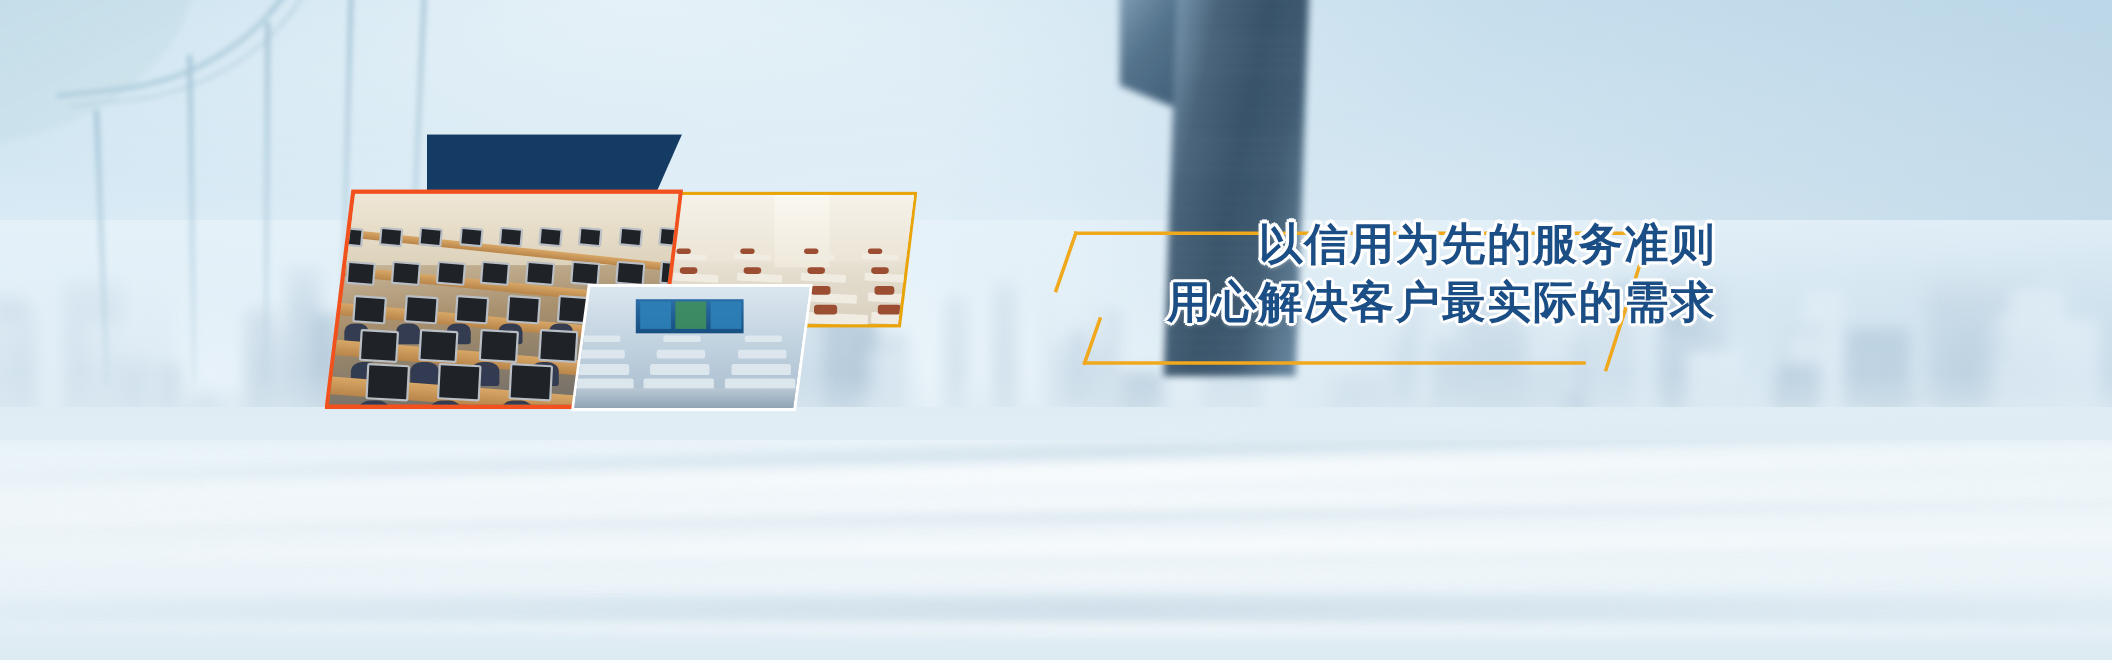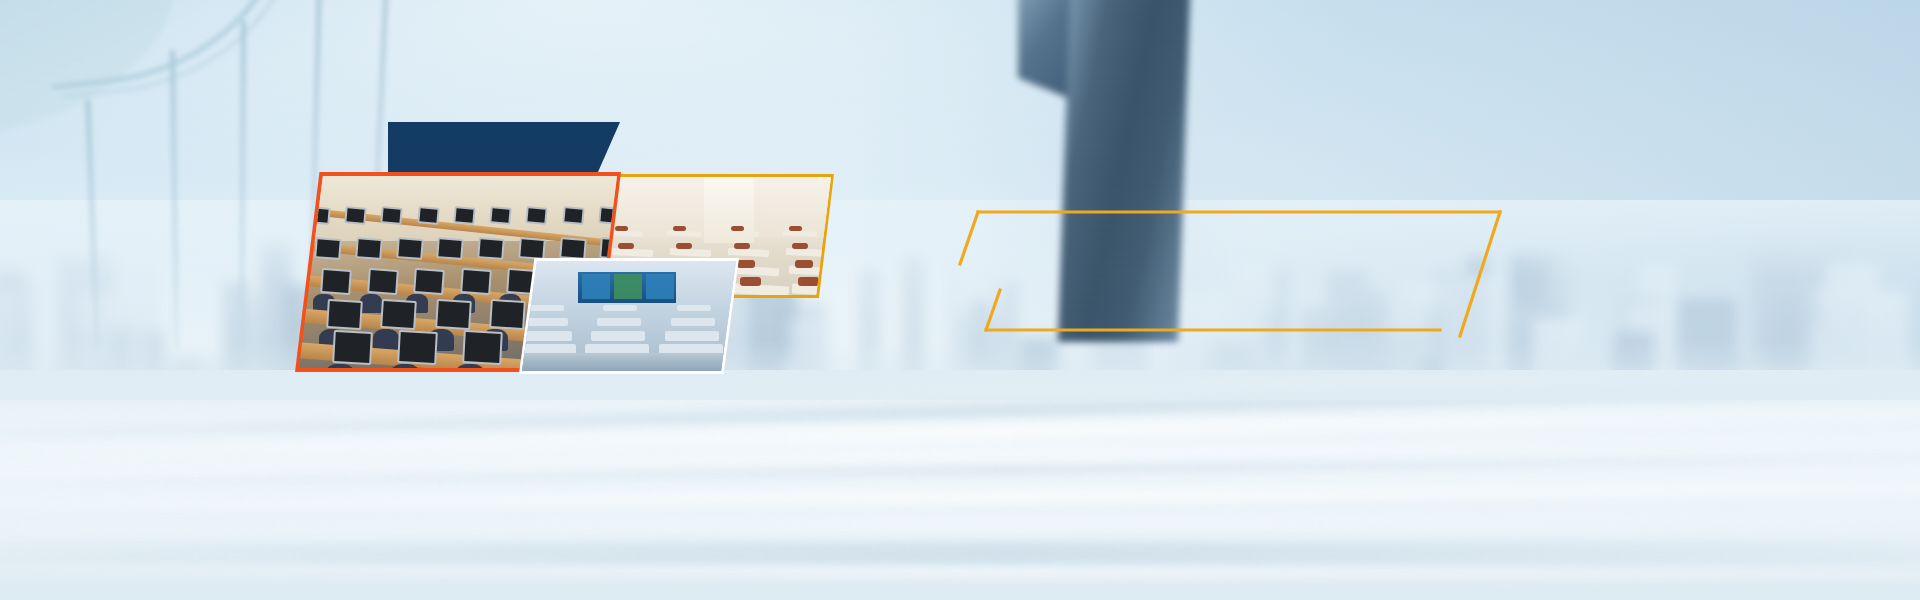--- a/index.html
+++ b/index.html
@@ -566,14 +566,18 @@
       <path d="M 38 44 L 20 96" stroke="#f0a81c" stroke-width="3.2" fill="none" stroke-linecap="square"></path>
       <path d="M 38 44 L 560 44" stroke="#f0a81c" stroke-width="3.2" fill="none" stroke-linecap="square"></path>
 
       <path d="M 560 44 L 520 168" stroke="#f0a81c" stroke-width="3.2" fill="none" stroke-linecap="square"></path>
 
       <path d="M 60 122 L 46 162" stroke="#f0a81c" stroke-width="3.2" fill="none" stroke-linecap="square"></path>
       <path d="M 46 162 L 500 162" stroke="#f0a81c" stroke-width="3.2" fill="none" stroke-linecap="square"></path>
     </svg>
   </div>
 
+  <div class="headline">
+    <span class="ln ln1">以信用为先的服务准则</span>
+    <span class="ln ln2">用心解决客户最实际的需求</span>
+  </div>
 
 </div>
 
 </body></html>

